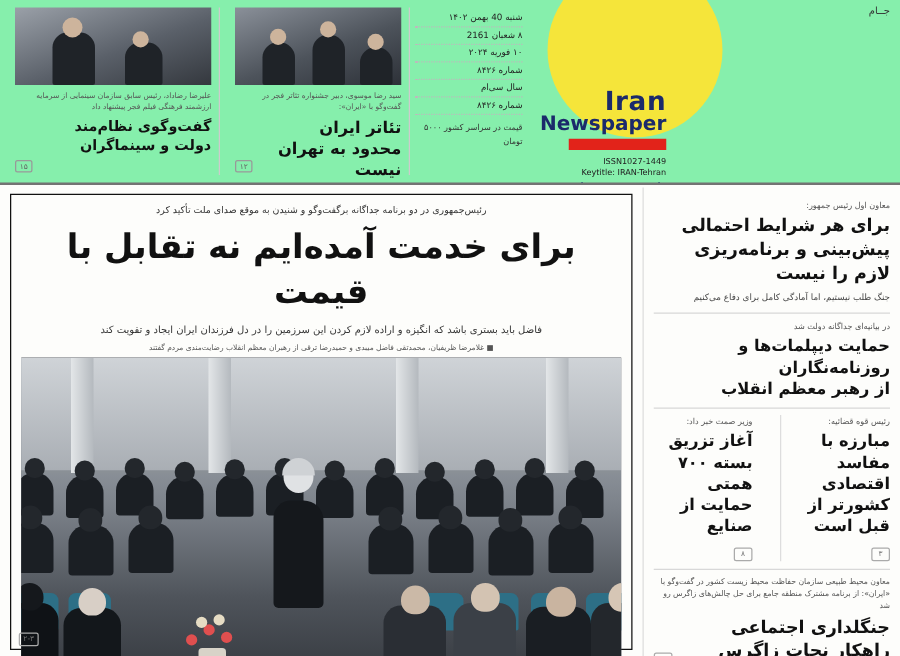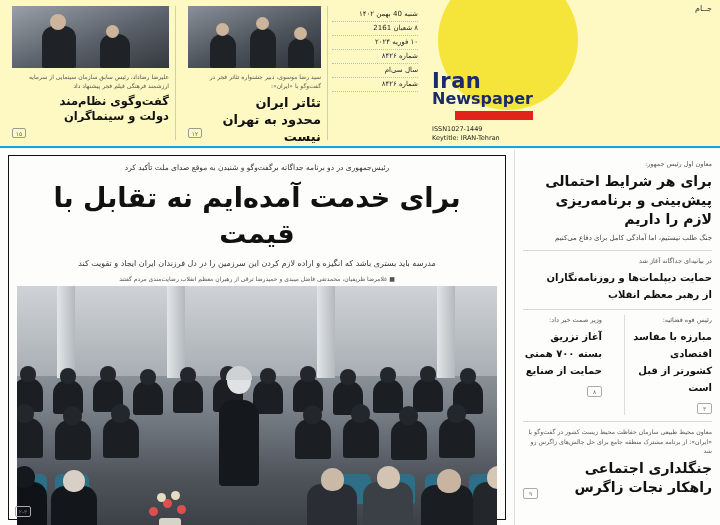--- a/index.html
+++ b/index.html
@@ -12,22 +12,22 @@
   .page {
     position: relative;
     width: 720px; height: 525px;
     background: #fdfdfb;
   }
 
   
   .masthead {
     position: absolute; top: 0; left: 0;
     width: 720px; height: 148px;
-    border-bottom: 2px solid #0ea5e9;
-    background: #fef9c3;
+    border-bottom: 2px solid #737373;
+    background: #86efac;
   }
   .logo-zone {
     position: absolute; top: 0; right: 0;
     width: 300px; height: 146px;
     overflow: hidden;
   }
   .yellow-blob {
     position: absolute;
     top: -30px; left: 18px;
     width: 140px; height: 140px;
@@ -47,21 +47,21 @@
   }
   .logo-sub {
     position: absolute;
     top: 4px; right: 8px;
     font-size: 8px;
     color: #333;
   }
   .logo-en {
     position: absolute;
     left: 12px; top: 70px;
-    text-align: left;
+    text-align: right;
   }
   .logo-en .l1 {
     font-size: 21px; font-weight: bold; color: #1b2a6b;
     line-height: 22px; letter-spacing: .5px;
   }
   .logo-en .l2 {
     font-size: 16px; font-weight: bold; color: #1b2a6b;
     line-height: 14px;
   }
   .logo-en .redline {
@@ -131,21 +131,21 @@
     padding: 4px 8px 0 8px;
     direction: rtl; text-align: right;
     border-left: 1px solid #ddd;
   }
   .story { padding: 5px 0 6px 0; border-bottom: 1px solid #d8d8d8; position: relative;}
   .story:last-child { border-bottom: none; }
   .st-kicker { font-size: 6.5px; color: #555; line-height: 10px; margin-bottom: 3px; }
   .st-title {
     font-size: 14px; font-weight: bold; color: #111; line-height: 19px;
   }
-  .st-title.sm { font-size: 10px; line-height: 17px; }
+  .st-title.sm { font-size: 13px; line-height: 17px; }
   .st-sub {
     font-size: 7px; color: #444; line-height: 11px; margin-top: 4px;
   }
   .st-lead { font-size: 6.2px; color: #555; line-height: 9.5px; margin-bottom: 3px;}
   .st-badge {
     position: absolute; left: 0; bottom: 4px;
     width: 15px; height: 11px; border: 1px solid #aaa; border-radius: 2px;
     font-size: 6px; color: #777; text-align: center; line-height: 10px;
   }
 
@@ -262,20 +262,21 @@
       </div>
     </div>
 
     <div class="date-col">
       <div class="row">شنبه 40 بهمن ۱۴۰۲</div>
       <div class="row">۸ شعبان 2161</div>
       <div class="row">۱۰ فوریه ۲۰۲۴</div>
       <div class="row">شماره ۸۴۲۶</div>
       <div class="row">سال سی‌ام</div>
       <div class="row">شماره ۸۴۲۶</div>
+      <div class="price">قیمت در سراسر کشور ۵۰۰۰ تومان</div>
     </div>
 
     <div class="top-box tb-mid">
       <div class="tb-photo p1">
         <div class="ph-fig" style="left:22px;"></div>
         <div class="ph-head" style="left:28px; bottom:32px;"></div>
         <div class="ph-fig" style="left:62px; height:40px;"></div>
         <div class="ph-head" style="left:68px; bottom:38px;"></div>
         <div class="ph-fig" style="left:100px; height:30px;"></div>
         <div class="ph-head" style="left:106px; bottom:28px;"></div>
@@ -298,26 +299,26 @@
 دولت و سینماگران</div>
       <div class="pagebadge">۱۵</div>
     </div>
   </div>
 
   <div class="col-right">
 
     <div class="story">
       <div class="st-kicker">معاون اول رئیس جمهور:</div>
       <div class="st-title" style="white-space:pre-line;">برای هر شرایط احتمالی
-پیش‌بینی و برنامه‌ریزی لازم را داریم</div>
+پیش‌بینی و برنامه‌ریزی لازم را نیست</div>
       <div class="st-sub">جنگ طلب نیستیم، اما آمادگی کامل برای دفاع می‌کنیم</div>
     </div>
 
     <div class="story">
-      <div class="st-kicker">در بیانیه‌ای جداگانه آغاز شد</div>
+      <div class="st-kicker">در بیانیه‌ای جداگانه دولت شد</div>
       <div class="st-title sm" style="white-space:pre-line;">حمایت دیپلمات‌ها و روزنامه‌نگاران
 از رهبر معظم انقلاب</div>
     </div>
 
     <div class="story" style="display:flex; gap:8px;">
       <div style="flex:1;">
         <div class="st-kicker">رئیس قوه قضائیه:</div>
         <div class="st-title sm" style="white-space:pre-line;">مبارزه با مفاسد اقتصادی
 کشور‌تر از قبل است</div>
         <div class="st-badge" style="position:static; display:inline-block; margin-top:4px;">۳</div>
@@ -336,21 +337,21 @@
 راهکار نجات زاگرس</div>
       <div class="st-badge">۹</div>
     </div>
 
   </div>
 
   <div class="main">
     <div class="main-box">
       <div class="main-kicker">رئیس‌جمهوری در دو برنامه جداگانه برگفت‌وگو و شنیدن به موقع صدای ملت تأکید کرد</div>
       <div class="main-title">برای خدمت آمده‌ایم نه تقابل با قیمت</div>
-      <div class="main-sub">مدرسه باید بستری باشد که انگیزه و اراده لازم کردن این سرزمین را در دل فرزندان ایران ایجاد و تقویت کند</div>
+      <div class="main-sub">فاضل باید بستری باشد که انگیزه و اراده لازم کردن این سرزمین را در دل فرزندان ایران ایجاد و تقویت کند</div>
       <div class="main-caption">■ غلامرضا ظریفیان، محمدتقی فاضل میبدی و حمیدرضا ترقی از رهبران معظم انقلاب رضایت‌مندی مردم گفتند</div>
 
       <div class="main-photo">
         <div class="hall-bg"></div>
         <div class="hall-wall"></div>
         <div class="hall-pillar" style="left:40px;"></div>
         <div class="hall-pillar" style="left:150px;"></div>
         <div class="hall-pillar" style="left:300px;"></div>
         <div class="hall-pillar" style="left:420px;"></div>
 

